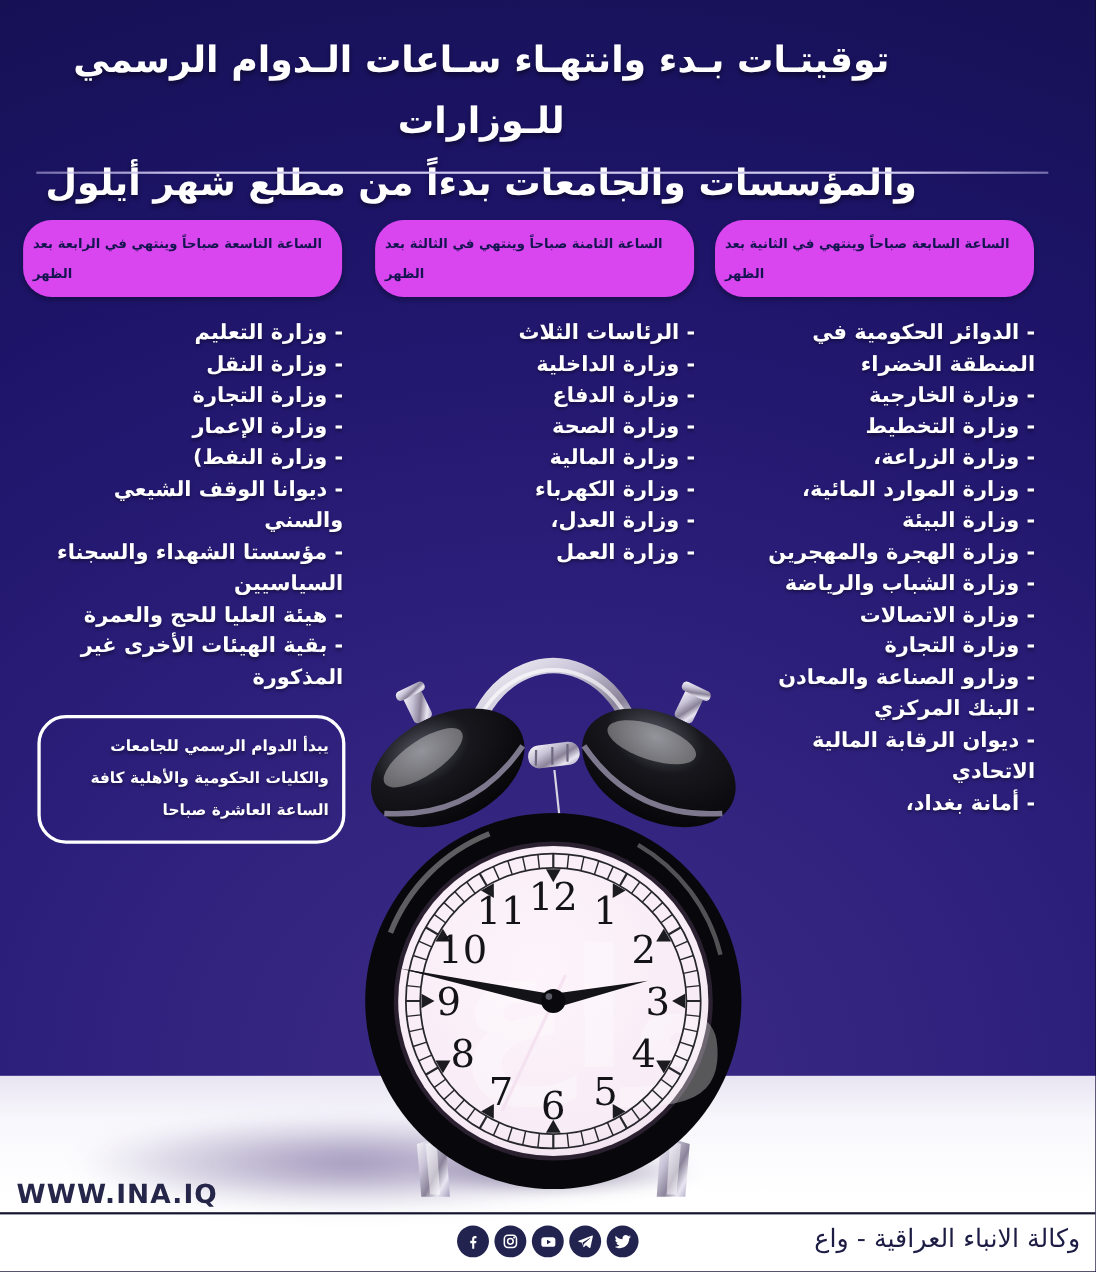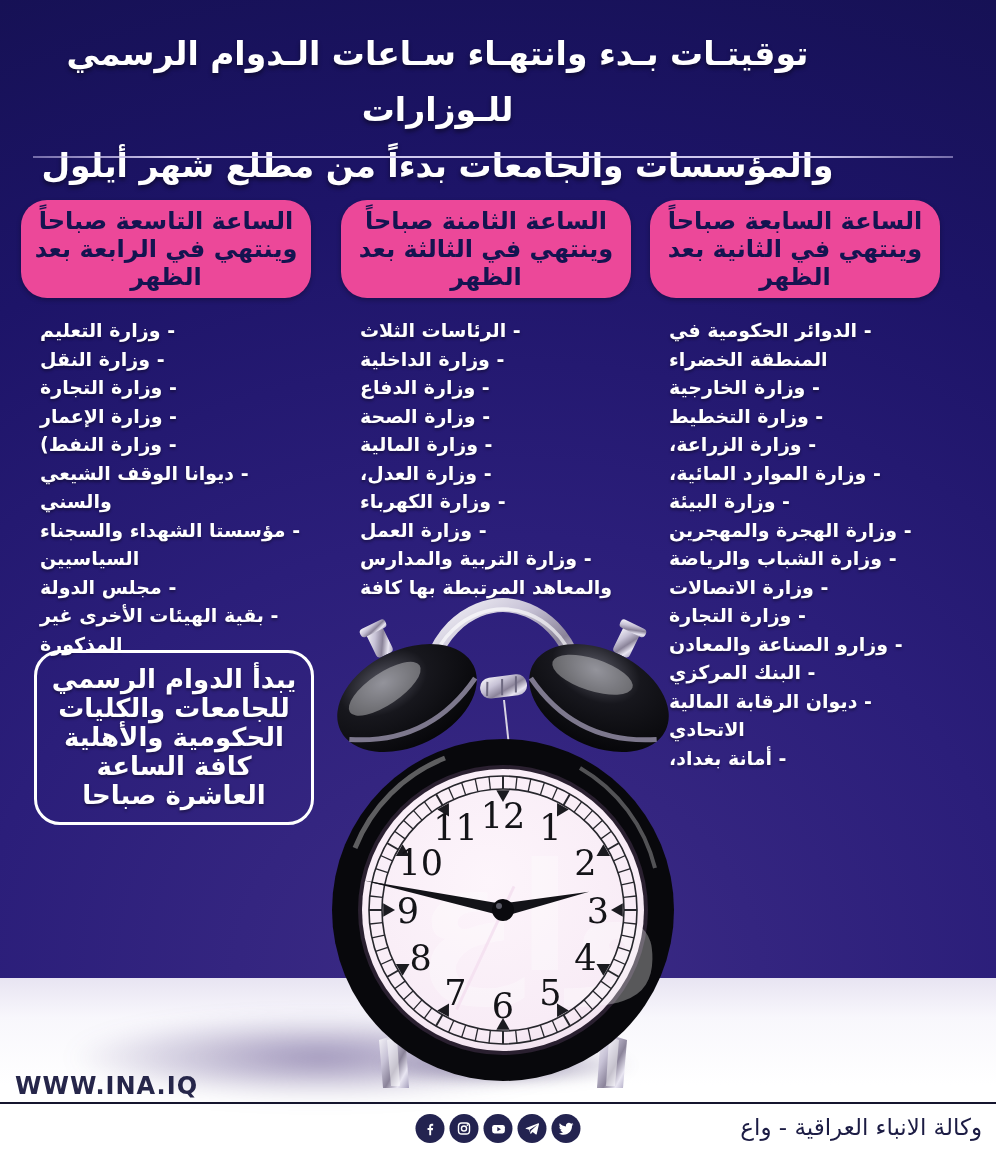--- a/index.html
+++ b/index.html
@@ -38,36 +38,36 @@
   .divider{
     position:absolute;left:33px;top:156px;width:920px;height:2px;
     background:linear-gradient(90deg,rgba(190,180,230,.55),#cfc8ee 15%,#cfc8ee 85%,rgba(190,180,230,.55));
   }
   
   .col{position:absolute;top:200px;width:300px;direction:rtl;}
   .col-right{left:645px;}
   .col-mid{left:336px;}
   .col-left{left:16px;}
   .hdr{
-    width:272px;margin:0 auto;background:#ec4899;border-radius:26px;
+    width:272px;margin:0 auto;background:#d946ef;border-radius:26px;
     padding:7px 9px;box-sizing:content-box;
-    color:#141450;font-weight:800;font-size:24px;line-height:28px;text-align:center;
+    color:#141450;font-weight:800;font-size:12px;line-height:28px;text-align:left;
     box-shadow:0 2px 5px rgba(0,0,0,.3);
   }
   .list{
     margin:18px 4px 0 auto;width:272px;
-    color:#ffffff;font-weight:700;font-size:19px;line-height:28.5px;text-align:left;
+    color:#ffffff;font-weight:700;font-size:19px;line-height:28.5px;text-align:right;
     text-shadow:0 2px 3px rgba(0,0,0,.4);
   }
   
   .note{
     position:absolute;left:34px;top:650px;width:250px;
     border:3px solid #ffffff;border-radius:26px;padding:12px 12px;
-    direction:rtl;text-align:center;color:#ffffff;font-weight:800;
-    font-size:26px;line-height:29px;text-shadow:0 2px 3px rgba(0,0,0,.4);
+    direction:rtl;text-align:right;color:#ffffff;font-weight:800;
+    font-size:14px;line-height:29px;text-shadow:0 2px 3px rgba(0,0,0,.4);
   }
   
   .clock{position:absolute;left:325px;top:588px;width:356px;height:505px;}
   
   .footer-line{position:absolute;left:0;top:1102px;width:996px;height:2px;background:#15152e;}
   .footer-website{
     position:absolute;left:15px;top:1072px;color:#26264a;font-weight:800;
     font-size:24px;letter-spacing:1px;
   }
   .footer-agency{
@@ -121,38 +121,37 @@
   </div>
 
   <div class="col col-mid">
     <div class="hdr">الساعة الثامنة صباحاً وينتهي في الثالثة بعد الظهر</div>
     <div class="list">
         <div>- الرئاسات الثلاث</div>
         <div>- وزارة الداخلية</div>
         <div>- وزارة الدفاع</div>
         <div>- وزارة الصحة</div>
         <div>- وزارة المالية</div>
+        <div>- وزارة الكهرباء</div>
         <div>- وزارة العدل،</div>
-        <div>- وزارة الكهرباء</div>
         <div>- وزارة العمل</div>
-        <div>- وزارة التربية والمدارس والمعاهد المرتبطة بها كافة</div>
       </div>
   </div>
 
   <div class="col col-left">
     <div class="hdr">الساعة التاسعة صباحاً وينتهي في الرابعة بعد الظهر</div>
     <div class="list">
         <div>- وزارة التعليم</div>
         <div>- وزارة النقل</div>
         <div>- وزارة التجارة</div>
         <div>- وزارة الإعمار</div>
         <div>- وزارة النفط)</div>
         <div>- ديوانا الوقف الشيعي والسني</div>
         <div>- مؤسستا الشهداء والسجناء السياسيين</div>
-        <div>- مجلس الدولة</div>
+        <div>- هيئة العليا للحج والعمرة</div>
         <div>- بقية الهيئات الأخرى غير المذكورة</div>
       </div>
   </div>
 
   <div class="note">يبدأ الدوام الرسمي للجامعات والكليات الحكومية والأهلية كافة الساعة العاشرة صباحا</div>
 
   <svg class="clock" viewBox="0 0 356 505" xmlns="http://www.w3.org/2000/svg">
     <defs>
       <linearGradient id="chrome" x1="0" y1="0" x2="1" y2="1">
         <stop offset="0" stop-color="#fbfafd"></stop>

